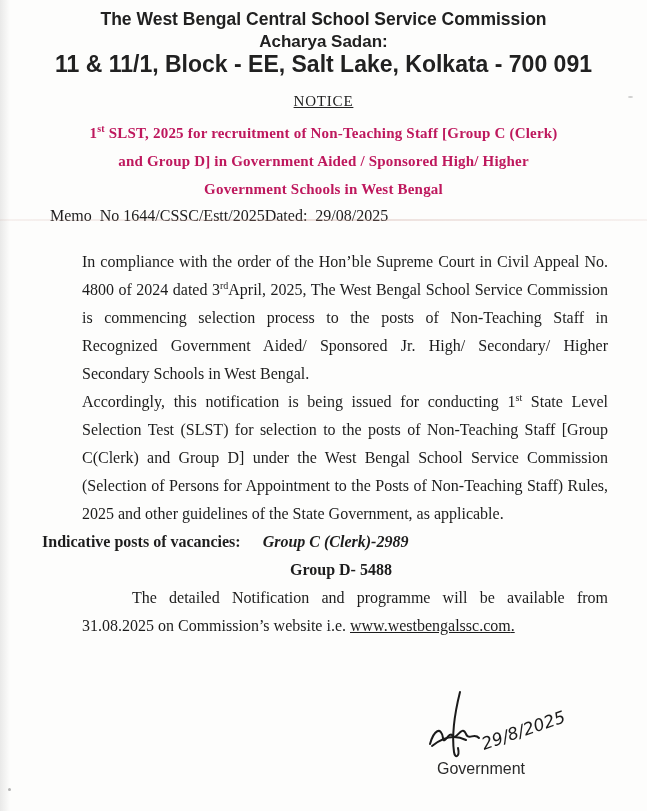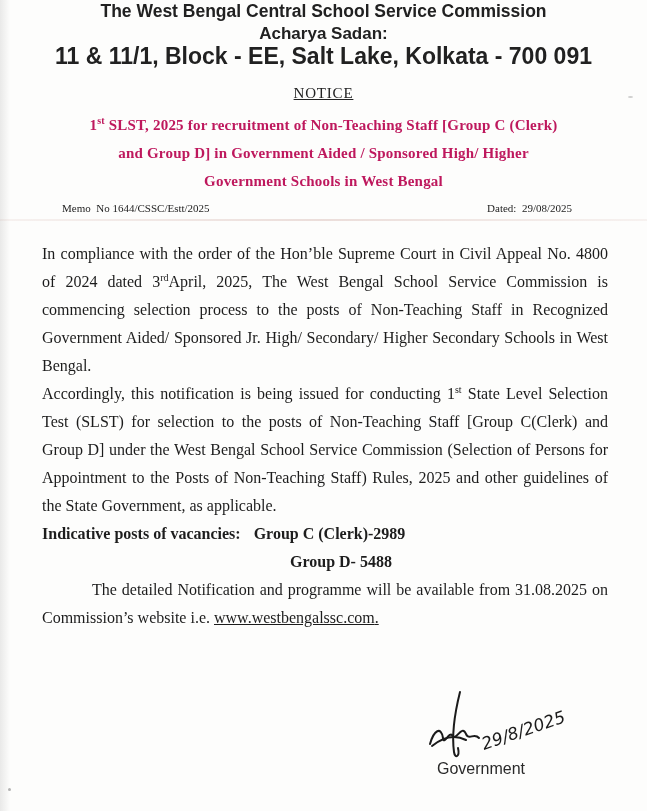--- a/index.html
+++ b/index.html
@@ -13,58 +13,58 @@
     font-family:"Liberation Serif", serif;
     color:#1d1d1d;
   }
   .page::before {
     content:""; position:absolute; left:0; top:0; bottom:0; width:10px;
     background:linear-gradient(90deg, rgba(60,60,60,0.10), rgba(60,60,60,0));
     pointer-events:none;
   }
   
   .letterhead {
-    text-align:center;
+    padding-top:8px; text-align:center;
     font-family:"Liberation Sans", sans-serif; font-weight:bold; color:#212121;
   }
   .lh-org     { font-size:17.5px; line-height:23px; }
   .lh-build   { font-size:17px;   line-height:22px; }
   .lh-address { font-size:23px; line-height:23px; }
   
   .notice-label {
     margin-top:17px; text-align:center;
     font-size:15px; letter-spacing:0.8px; text-decoration:underline; color:#222;
   }
   .notice-title {
     margin-top:9px; text-align:center;
     font-weight:bold; font-size:15px; line-height:28px; color:#be185d;
     letter-spacing:0.2px;
   }
   sup { font-size:10px; vertical-align:super; line-height:0; }
   
   .memo-row {
-    display:flex; justify-content:space-between;
+    display:flex; justify-content:flex-start;
     padding:2px 75px 0 50px;
-    font-size:11px; line-height:22px;margin-left:12px;
+    font-size:16px; line-height:22px;
   }
   .memo-row span { white-space:pre-wrap; }
   .fold-line {
     position:absolute; left:0; top:219px; width:100%; height:2px;
     background:linear-gradient(90deg, rgba(190,140,130,0.10), rgba(190,140,130,0.28), rgba(190,140,130,0.10));
     pointer-events:none;
   }
   
   .doc-body { padding:21px 39px 0 42px; }
   .doc-body p {
-    text-align:justify; font-size:16px; line-height:28px; color:#1c1c1c;
+    text-align:justify; font-size:16px; line-height:28px; color:#1c1c1c;margin-left:40px;
   }
   .indent { text-indent:50px; }
   .vac-row { font-weight:bold; font-size:16px; line-height:28px; }
   .vac-label { }
-  .vac-value { margin-left:13px; }
+  .vac-value { margin-left:22px;font-style:italic; }
   .vac-row2 { font-weight:bold; font-size:16px; line-height:28px; padding-left:248px; }
   .url { font-weight:normal; text-decoration:underline; }
   
   .sig-svg { position:absolute; left:420px; top:688px; }
   .secretary {
     position:absolute; left:437px; top:760px;
     font-family:"Liberation Sans", sans-serif; font-size:16px; color:#2a2a2a;
   }
   .footer-org {
     position:absolute; left:305px; top:822px;

